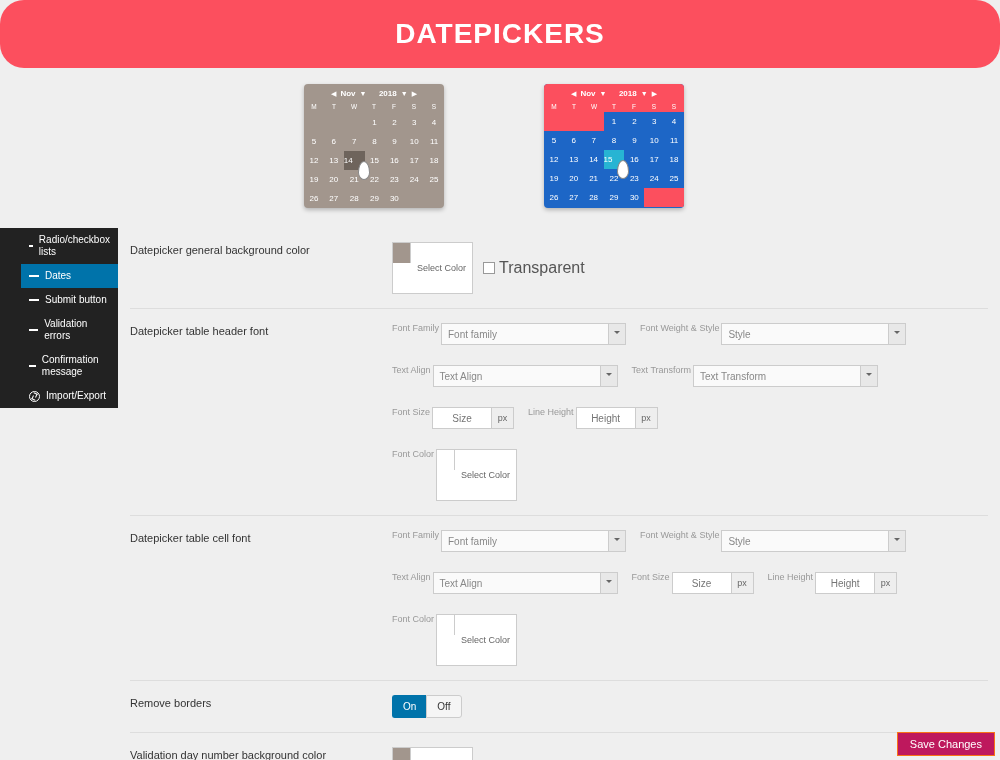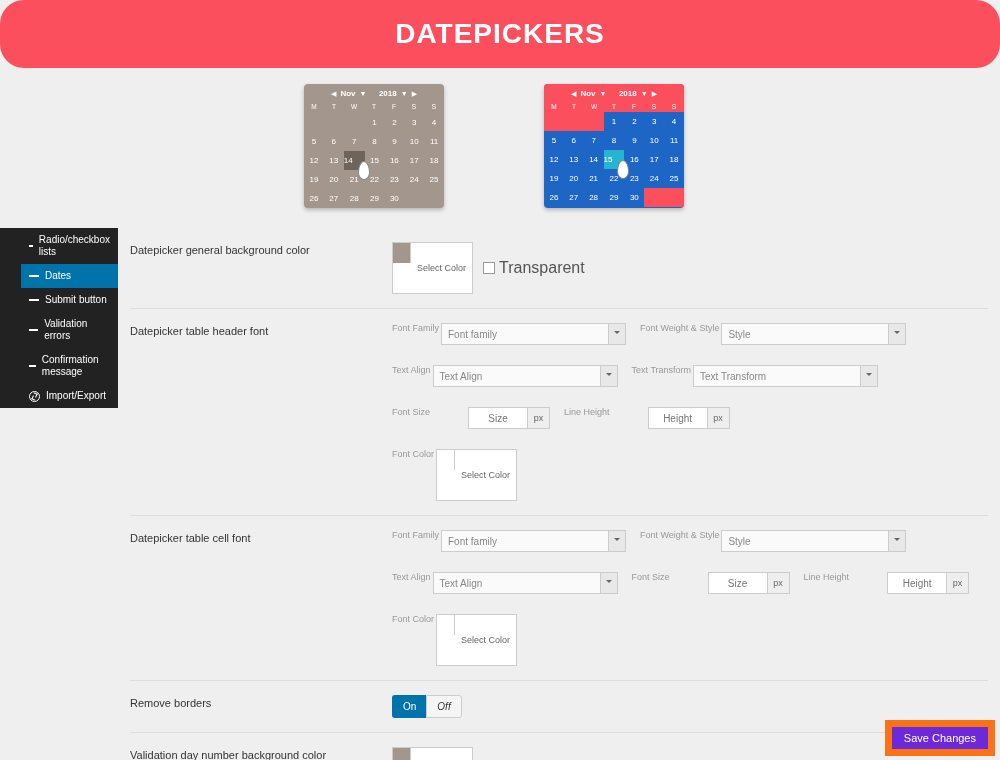--- a/index.html
+++ b/index.html
@@ -40,38 +40,38 @@
 .row:first-child { border-top:none; }
 .row-label { width:250px; font-size:11px; color:#333; padding-top:2px;}
 .row-controls { flex:1; display:flex; flex-wrap:wrap; gap:10px 14px; align-items:flex-start; }
 
 .ctrl-group { display:flex; flex-direction:row; gap:2px; }
 .ctrl-label { font-size:9px; color:#999; }
 .sel-big { width:185px; height:22px; border:1px solid #ccc; background:#fafafa; color:#888; padding:0 18px 0 6px; font-size:10px; position:relative; display:flex; align-items:center; cursor:pointer; }
 .sel-big::after { content:""; position:absolute; right:0; top:0; width:16px; height:100%; background:#e8e8e8; border-left:1px solid #ccc; }
 .sel-big::before { content:""; position:absolute; right:5px; top:50%; transform:translateY(-50%); border:3px solid transparent; border-top-color:#666; z-index:1; }
 
-.num-wrap { display:flex;margin-left:36px; }
+.num-wrap { display:flex; }
 .num-input { width:60px; height:22px; border:1px solid #ccc; text-align:center; color:#888; font-size:10px; background:#fff; }
 .unit { width:22px; height:22px; border:1px solid #ccc; border-left:none; background:#eee; display:flex; align-items:center; justify-content:center; font-size:9px; color:#666; }
 
 .swatch-wrap { display:flex; align-items:center; gap:10px; }
 .swatch { display:flex; border:1px solid #ccc; background:#fff; cursor:pointer; }
 .swatch-col { width:18px; height:20px; border-right:1px solid #ccc;}
 .swatch-lbl { font-size:9px; color:#666; padding:20px 6px; display:flex; align-items:center; }
 .chk-wrap { display:flex; align-items:center; gap:4px; font-size:16px; color:#555; cursor:pointer;}
 .chk { width:12px; height:12px; border:1px solid #999; background:#fff; }
 
 .toggle-btn { display:flex; }
 .toggle-btn span { padding:5px 10px; font-size:10px; border:1px solid #ccc; cursor:pointer; background:#f5f5f5; }
 .toggle-btn span:first-child { border-right:none; border-radius:3px 0 0 3px; }
-.toggle-btn span:last-child { border-radius:0 3px 3px 0;font-style:italic; }
+.toggle-btn span:last-child { border-radius:0 3px 3px 0; }
 .toggle-btn .on { background:#0073aa; color:#fff; border-color:#0073aa; }
 
-.save-btn { position:fixed; bottom:4px; right:5px; background:#6d28d9; color:#fff; border:7px solid #f97316; padding:5px 12px; font-size:11px; cursor:pointer; }
+.save-btn { position:fixed; bottom:4px; right:5px; background:#be185d; color:#fff; border:1px solid #f97316; padding:5px 12px; font-size:11px; cursor:pointer; }
 </style>
 </head>
 <body>
 
 <div class="header">
   <h1>DATEPICKERS</h1>
 </div>
 
 <div class="preview-row">
   <div class="cal cal-a" id="cal-a">

